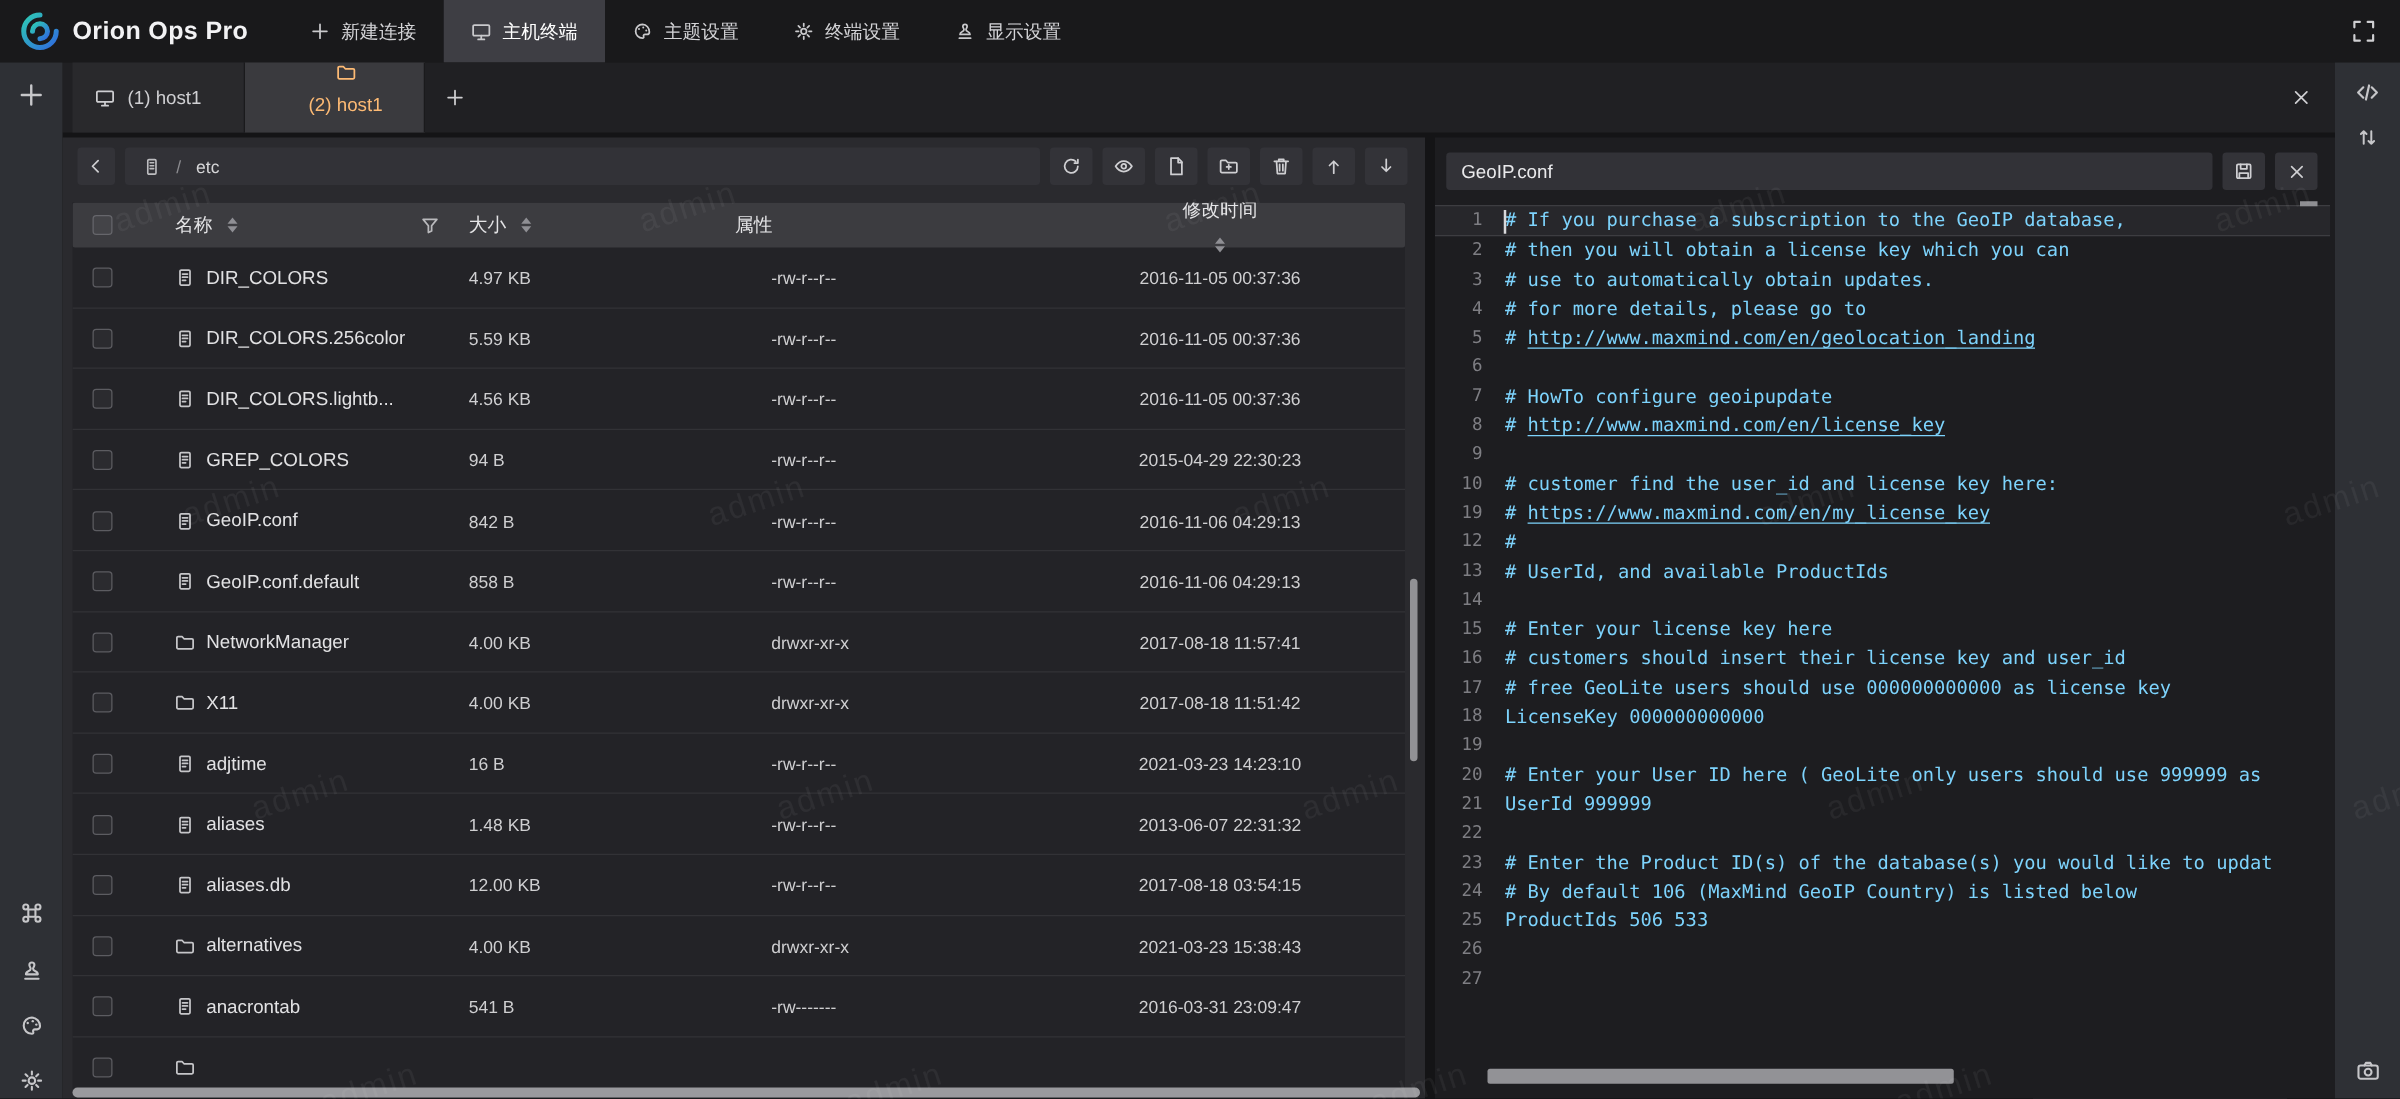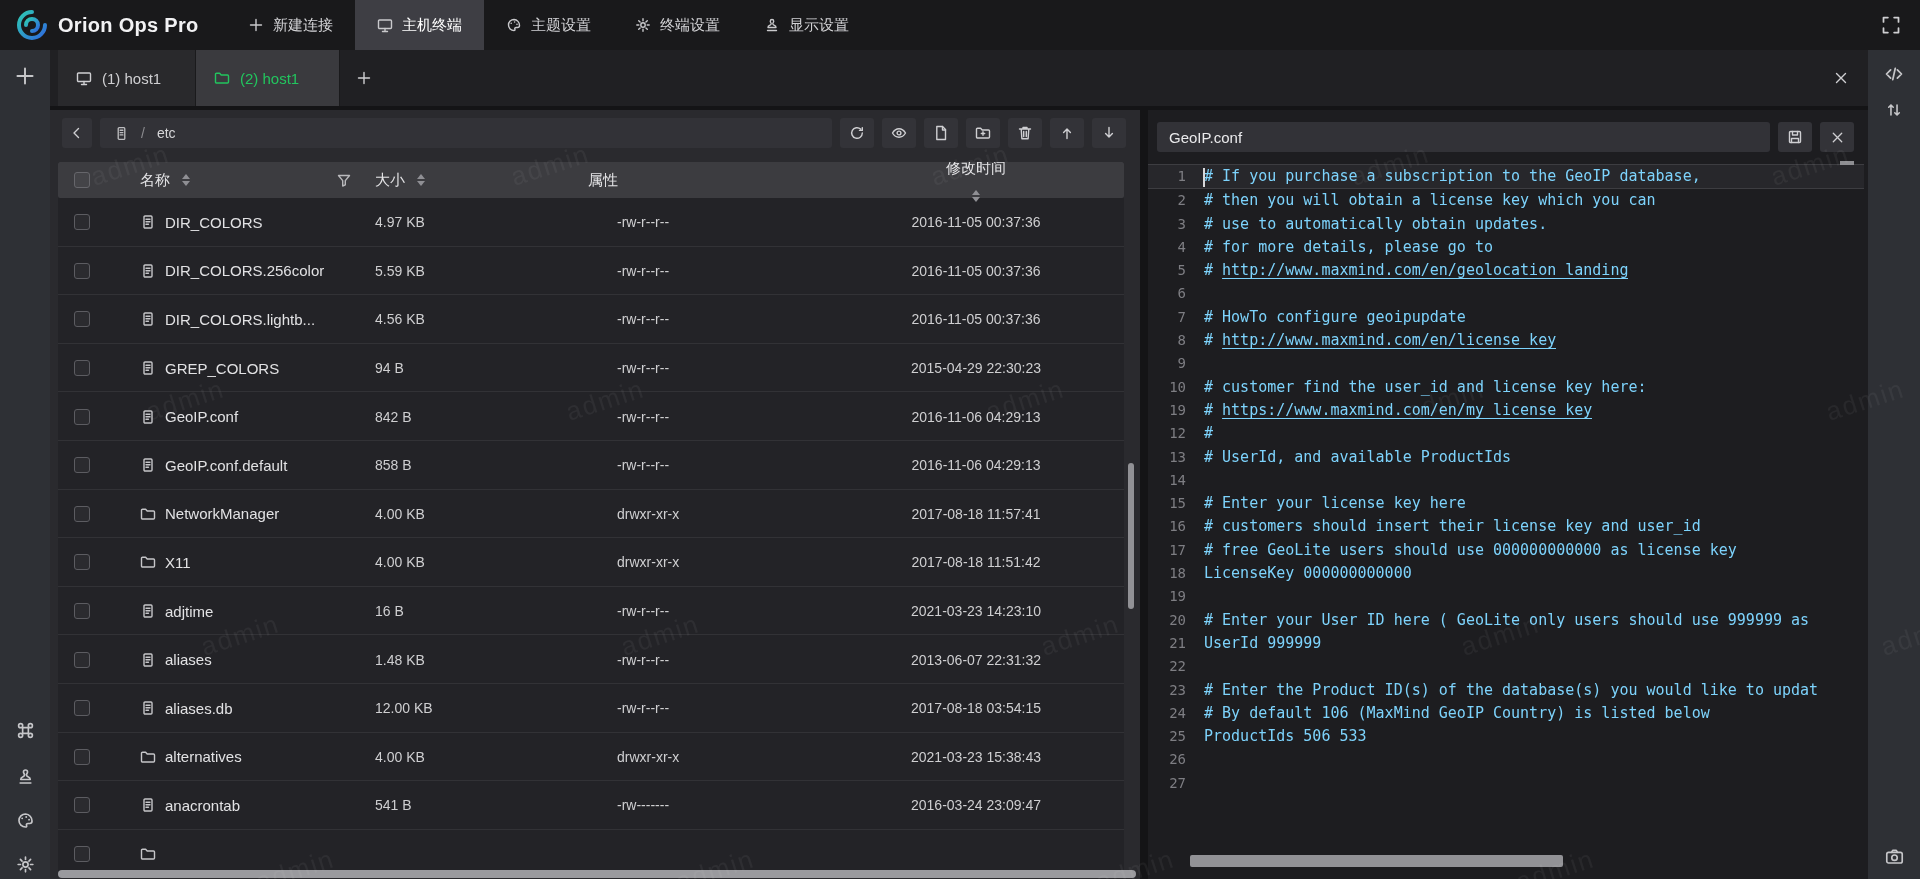--- a/index.html
+++ b/index.html
@@ -16,21 +16,21 @@
   .nav-item.active { background:#3e3e44; color:#ffffff; }
   .nav-item .ic { display:flex; width:16px; height:16px; color:#c9c9cc; }
   .iconbtn { display:flex; align-items:center; justify-content:center; color:#cfcfd2; cursor:pointer; }
   .fullscreen-btn { position:absolute; left:1878px; top:14px; width:26px; height:22px; }
 
   
   .tabbar { position:absolute; left:50px; top:50px; width:1818px; height:56px; background:#202023; }
   .tab { position:absolute; top:0; height:56px; display:flex; align-items:center; gap:10px; padding-left:18px; font-size:15px; color:#cfcfd2; cursor:pointer; border-right:1px solid #1a1a1c; }
   .tab .ic { display:flex; width:16px; height:16px; }
   .tab.t0 { left:8px;  width:138px; background:#29292c; }
-  .tab.t1 { left:146px; width:144px; background:#3a3a3e; color:#22c55e; }
+  .tab.t1 { left:146px; width:144px; background:#3a3a3e; color:#fdba74;flex-direction:column; }
   .newtab-btn { position:absolute; left:300px; top:17px; width:28px; height:22px; font-size:18px; }
   .tabs-close-btn { position:absolute; left:1778px; top:17px; width:26px; height:22px; }
 
   
   .lsidebar, .rsidebar { position:absolute; top:50px; height:829px; background:#2e3035; }
   .lsidebar { left:0; width:50px; }
   .rsidebar { left:1868px; width:52px; }
   .side-ic { position:absolute; left:0; width:100%; height:36px; display:flex; align-items:center; justify-content:center; color:#c6c6c9; cursor:pointer; }
   .side-ic svg { width:19px; height:19px; }
   .ls-plus    { top:8px; }   .ls-plus svg{ width:22px; height:22px; }
@@ -594,21 +594,21 @@
               <span class="ic">
                 <svg class="glyph" viewBox="0 0 16 16">
                   <rect x="4" y="2" width="8" height="12" rx="1"></rect>
                   <path d="M6 5.2h4M6 7.7h4M6 10.2h2.5"></path>
                 </svg>
               </span>
               <span>anacrontab</span>
             </div>
             <div class="cell c-size">541 B</div>
             <div class="cell c-attr">-rw-------</div>
-            <div class="cell c-date">2016-03-24 23:09:47</div>
+            <div class="cell c-date">2016-03-31 23:09:47</div>
           </div>
           <div class="trow">
             <div class="cell c-check">
               <span class="checkbox"></span>
             </div>
             <div class="cell c-name">
               <span class="ic">
                 <svg class="glyph" viewBox="0 0 16 16">
                   <path d="M1.5 4.2a1 1 0 011-1h3.1l1.6 1.8h6.3a1 1 0 011 1v6a1 1 0 01-1 1h-11a1 1 0 01-1-1z"></path>
                 </svg>

